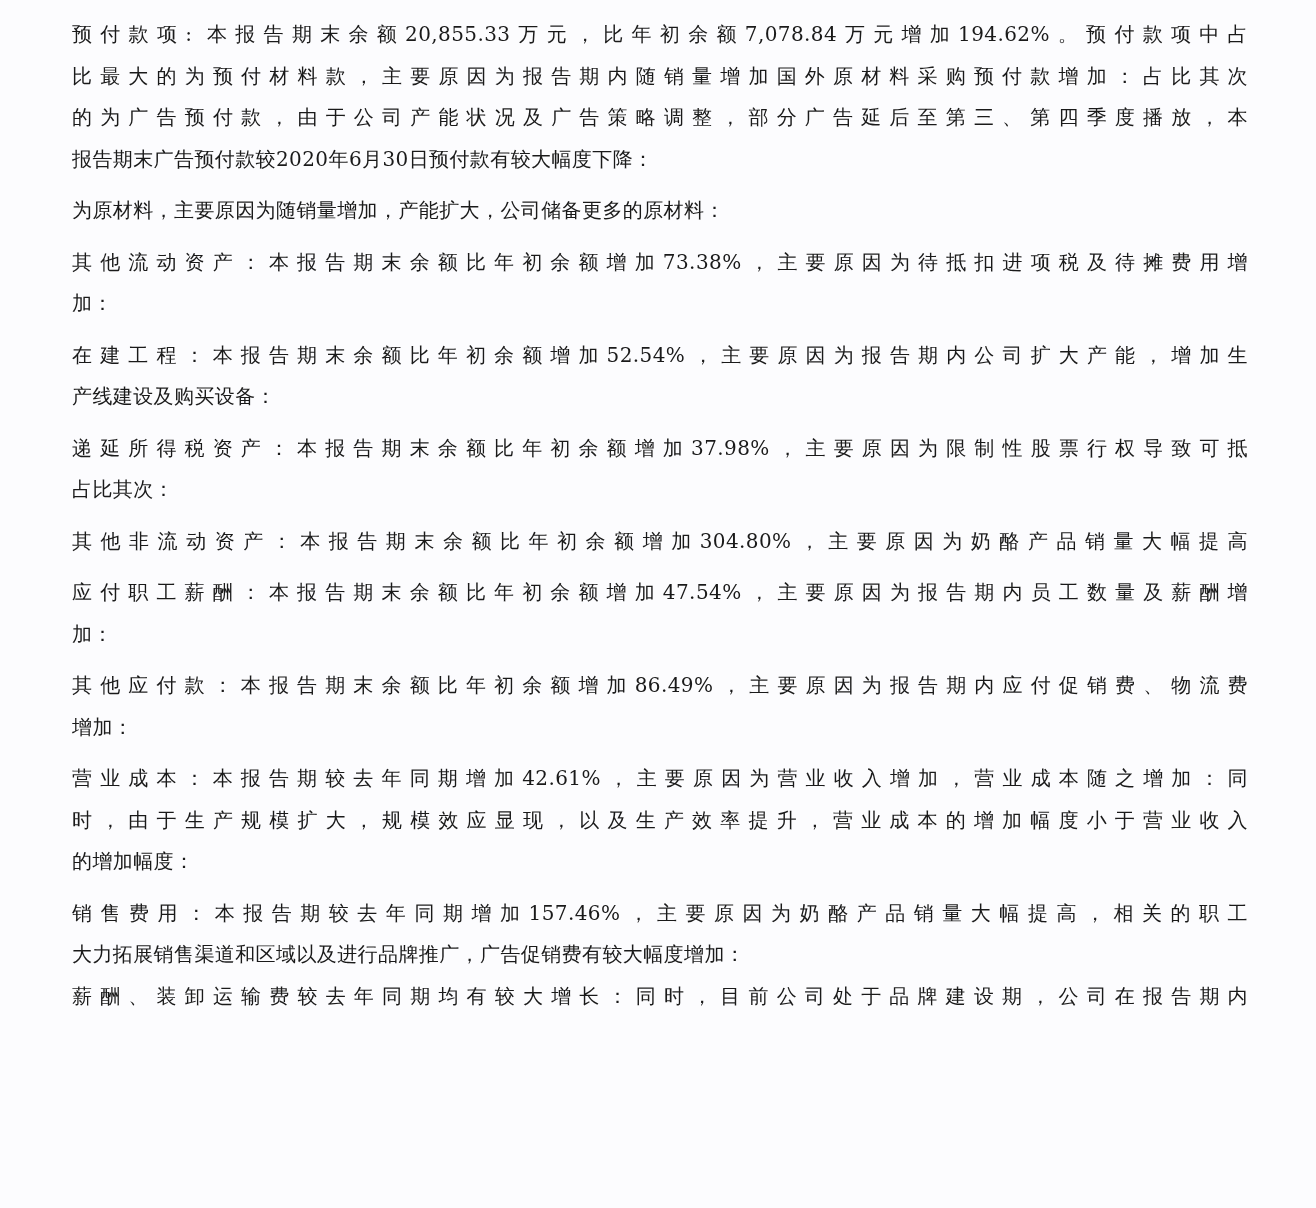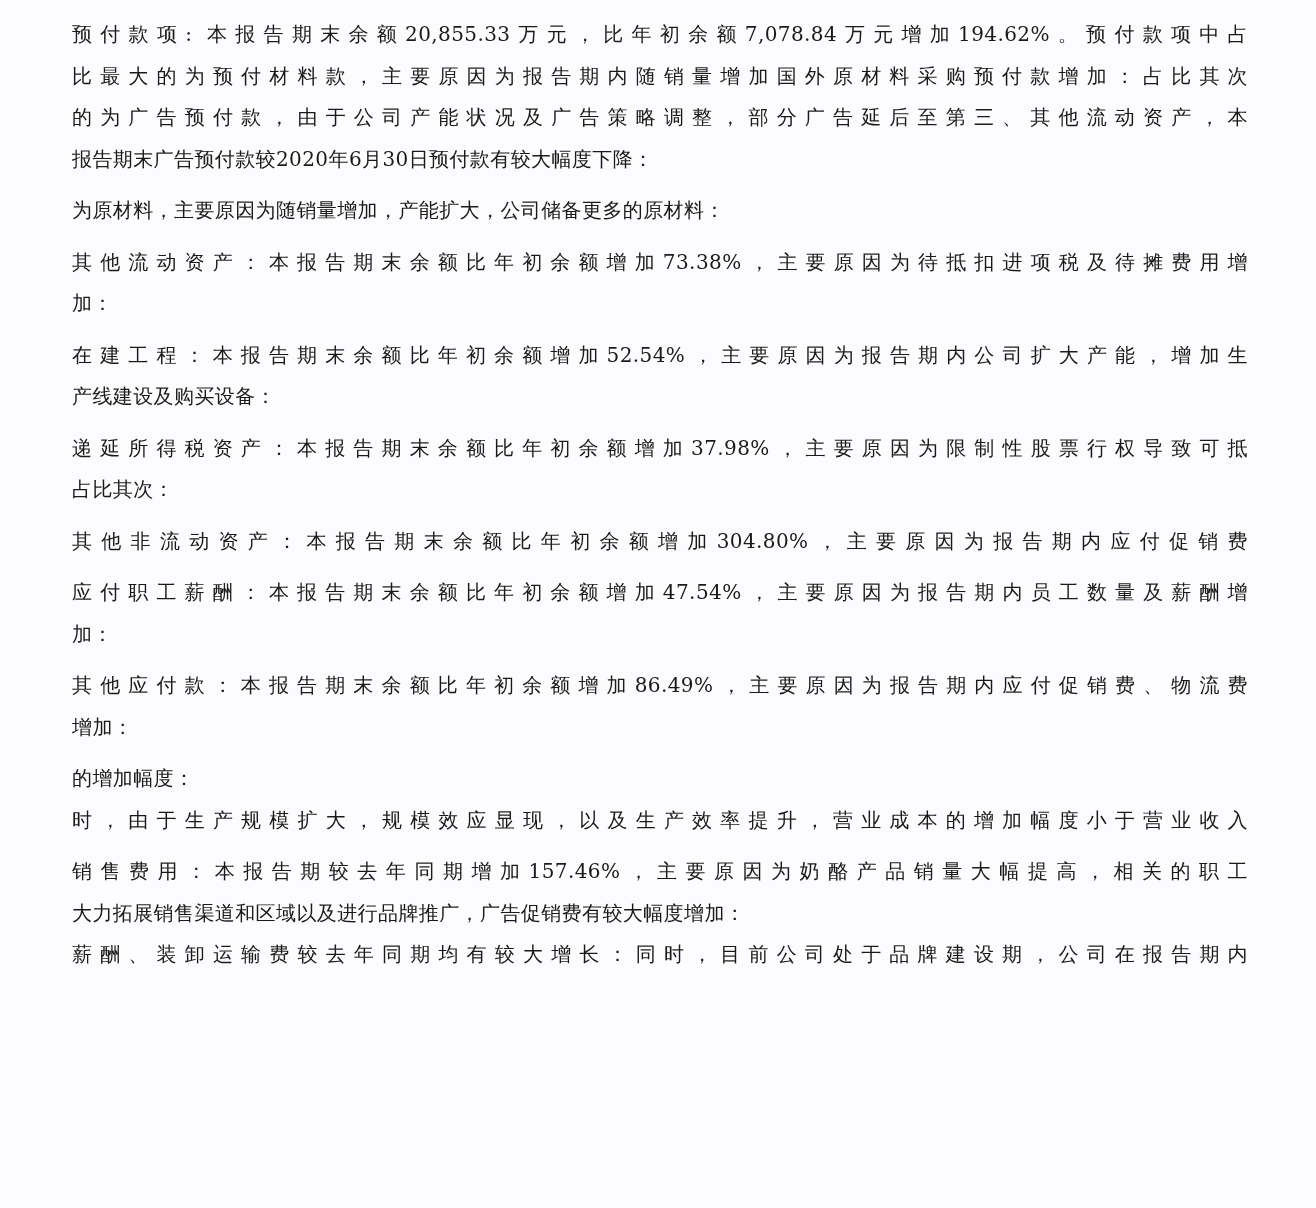--- a/index.html
+++ b/index.html
@@ -42,21 +42,21 @@
   }
 </style>
 </head>
 <body>
 
 <div class="page">
 
   <p class="para">
     <span class="line">预付款项: 本报告期末余额20,855.33万元，比年初余额7,078.84万元增加194.62%。预付款项中占</span>
     <span class="line">比最大的为预付材料款，主要原因为报告期内随销量增加国外原材料采购预付款增加：占比其次</span>
-    <span class="line">的为广告预付款，由于公司产能状况及广告策略调整，部分广告延后至第三、其他流动资产，本</span>
+    <span class="line">的为广告预付款，由于公司产能状况及广告策略调整，部分广告延后至第三、第四季度播放，本</span>
     <span class="line last">报告期末广告预付款较2020年6月30日预付款有较大幅度下降：</span>
   </p>
 
   <p class="para">
     <span class="line last">为原材料，主要原因为随销量增加，产能扩大，公司储备更多的原材料：</span>
   </p>
 
   <p class="para">
     <span class="line">其他流动资产：本报告期末余额比年初余额增加73.38%，主要原因为待抵扣进项税及待摊费用增</span>
     <span class="line last">加：</span>
@@ -66,37 +66,38 @@
     <span class="line">在建工程：本报告期末余额比年初余额增加52.54%，主要原因为报告期内公司扩大产能，增加生</span>
     <span class="line last">产线建设及购买设备：</span>
   </p>
 
   <p class="para">
     <span class="line">递延所得税资产：本报告期末余额比年初余额增加37.98%，主要原因为限制性股票行权导致可抵</span>
     <span class="line last">占比其次：</span>
   </p>
 
   <p class="para">
-    <span class="line">其他非流动资产：本报告期末余额比年初余额增加304.80%，主要原因为报告期内应付促销费</span>
+    <span class="line">其他非流动资产：本报告期末余额比年初余额增加304.80%，主要原因为奶酪产品销量大幅提高</span>
   </p>
 
   <p class="para">
     <span class="line">应付职工薪酬：本报告期末余额比年初余额增加47.54%，主要原因为报告期内员工数量及薪酬增</span>
     <span class="line last">加：</span>
   </p>
 
   <p class="para">
     <span class="line">其他应付款：本报告期末余额比年初余额增加86.49%，主要原因为报告期内应付促销费、物流费</span>
     <span class="line last">增加：</span>
   </p>
 
 
   <p class="para">
+    <span class="line">营业成本：本报告期较去年同期增加42.61%，主要原因为营业收入增加，营业成本随之增加：同</span>
+    <span class="line">时，由于生产规模扩大，规模效应显现，以及生产效率提升，营业成本的增加幅度小于营业收入</span>
     <span class="line last">的增加幅度：</span>
-    <span class="line">时，由于生产规模扩大，规模效应显现，以及生产效率提升，营业成本的增加幅度小于营业收入</span>
   </p>
 
   <p class="para">
     <span class="line">销售费用：本报告期较去年同期增加157.46%，主要原因为奶酪产品销量大幅提高，相关的职工</span>
     <span class="line last">大力拓展销售渠道和区域以及进行品牌推广，广告促销费有较大幅度增加：</span>
     <span class="line">薪酬、装卸运输费较去年同期均有较大增长：同时，目前公司处于品牌建设期，公司在报告期内</span>
   </p>
 
 </div>
 

